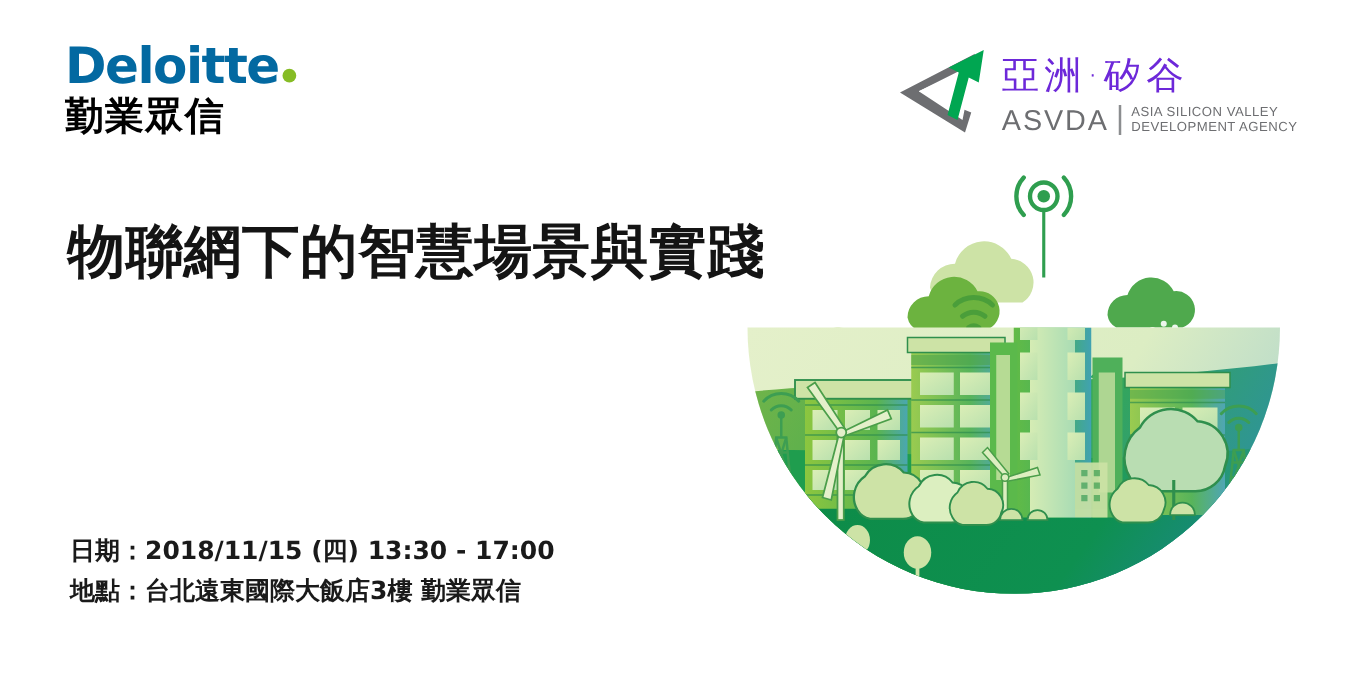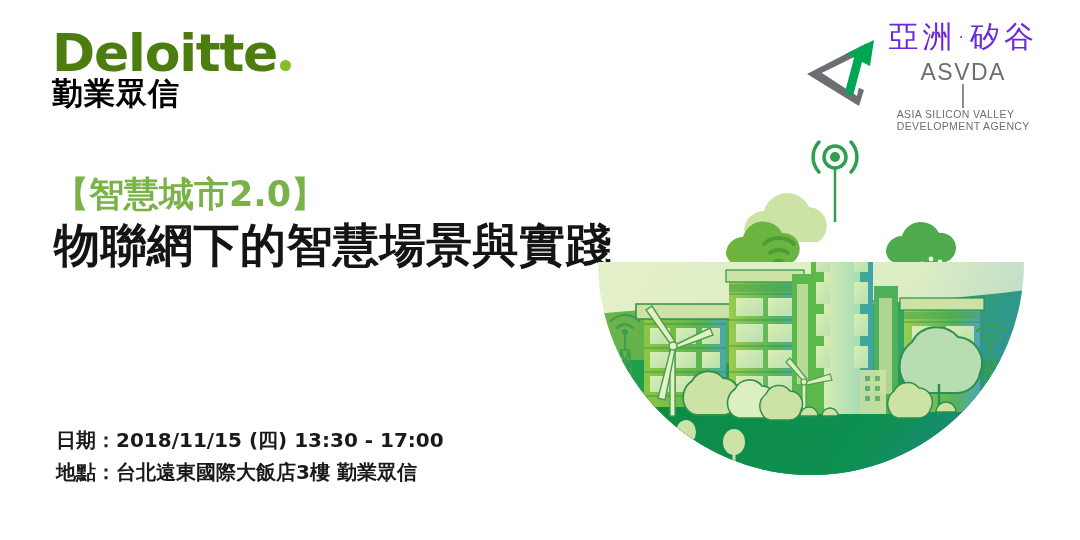--- a/index.html
+++ b/index.html
@@ -22,23 +22,23 @@
   #deloitte-logo {
     position: absolute;
     left: 52px;
     top: 32px;
     width: 250px;
     height: 90px;
   }
   #deloitte-wordmark {
     font-family: "DejaVu Sans", "Liberation Sans", sans-serif;
     font-weight: bold;
-    font-size: 52px;
+    font-size: 40px;
     letter-spacing: -1.2px;
-    color: #4d7c0f;
+    color: #0369a1;
     line-height: 42px;
     white-space: nowrap;
   }
   #deloitte-dot {
     display: inline-block;
     width: 11px;
     height: 11px;
     border-radius: 50%;
     background: #86bc25;
     margin-left: 3px;
@@ -80,21 +80,20 @@
     font-family: "DejaVu Sans", "Liberation Sans", sans-serif;
     font-size: 30px;
     font-weight: 300;
     letter-spacing: 4px;
     color: #6d28d9;
     line-height: 40px;
     white-space: nowrap;
   }
   #asvda-en-row {
     display: flex;
-    flex-direction: column;
     align-items: center;
     margin-top: 3px;
   }
   #asvda-abbr {
     font-family: "Liberation Sans", sans-serif;
     font-size: 23px;
     font-weight: 400;
     letter-spacing: 1.5px;
     color: #6d6e71;
     line-height: 24px;
@@ -193,21 +192,20 @@
         <div id="asvda-divider"></div>
         <div id="asvda-sub">
           <div>ASIA SILICON VALLEY</div>
           <div>DEVELOPMENT AGENCY</div>
         </div>
       </div>
     </div>
   </div>
 
   <div id="title-block">
-    <div id="title-line1">【智慧城市2.0】</div>
     <div id="title-line2">物聯網下的智慧場景與實踐</div>
   </div>
 
   <div id="info-block">
     <div class="info-line">日期：2018/11/15 (四) 13:30 - 17:00</div>
     <div class="info-line">地點：台北遠東國際大飯店3樓 勤業眾信</div>
   </div>
 
   <svg id="illustration" viewBox="0 0 450 418">
     <defs>

